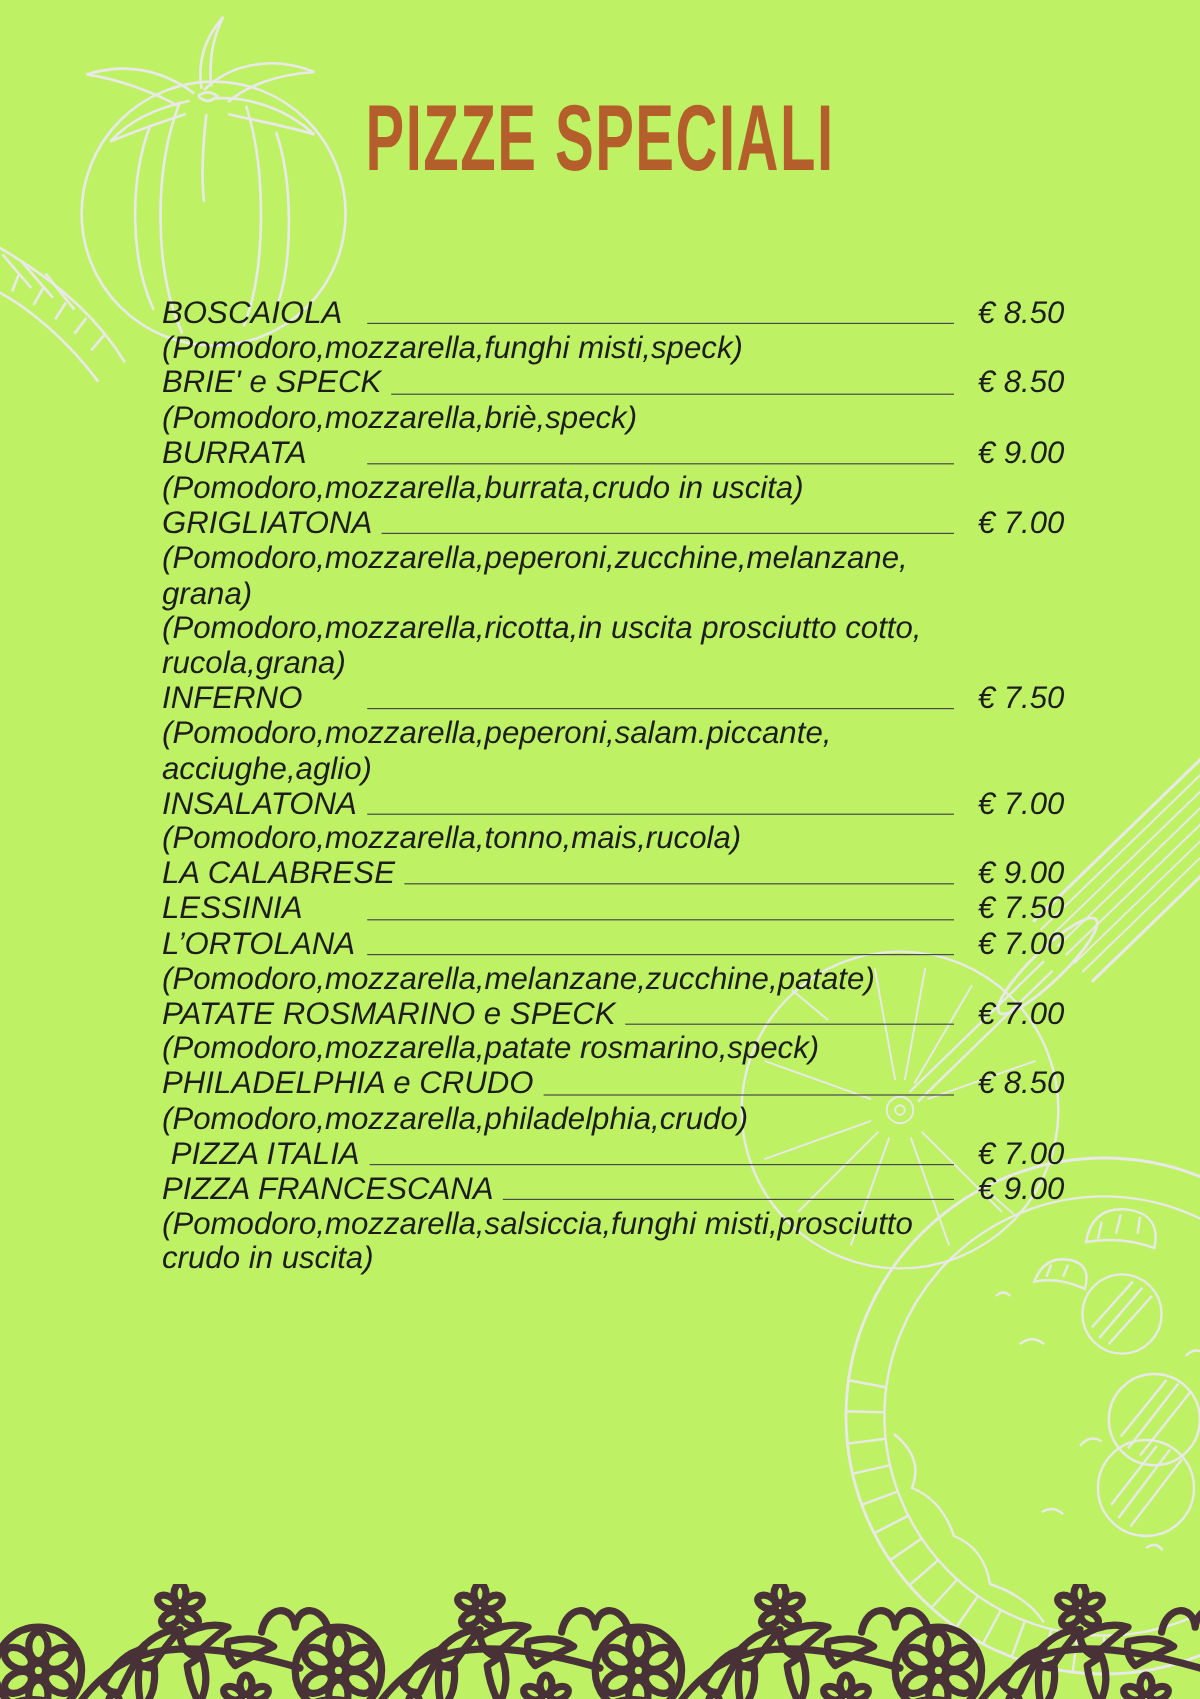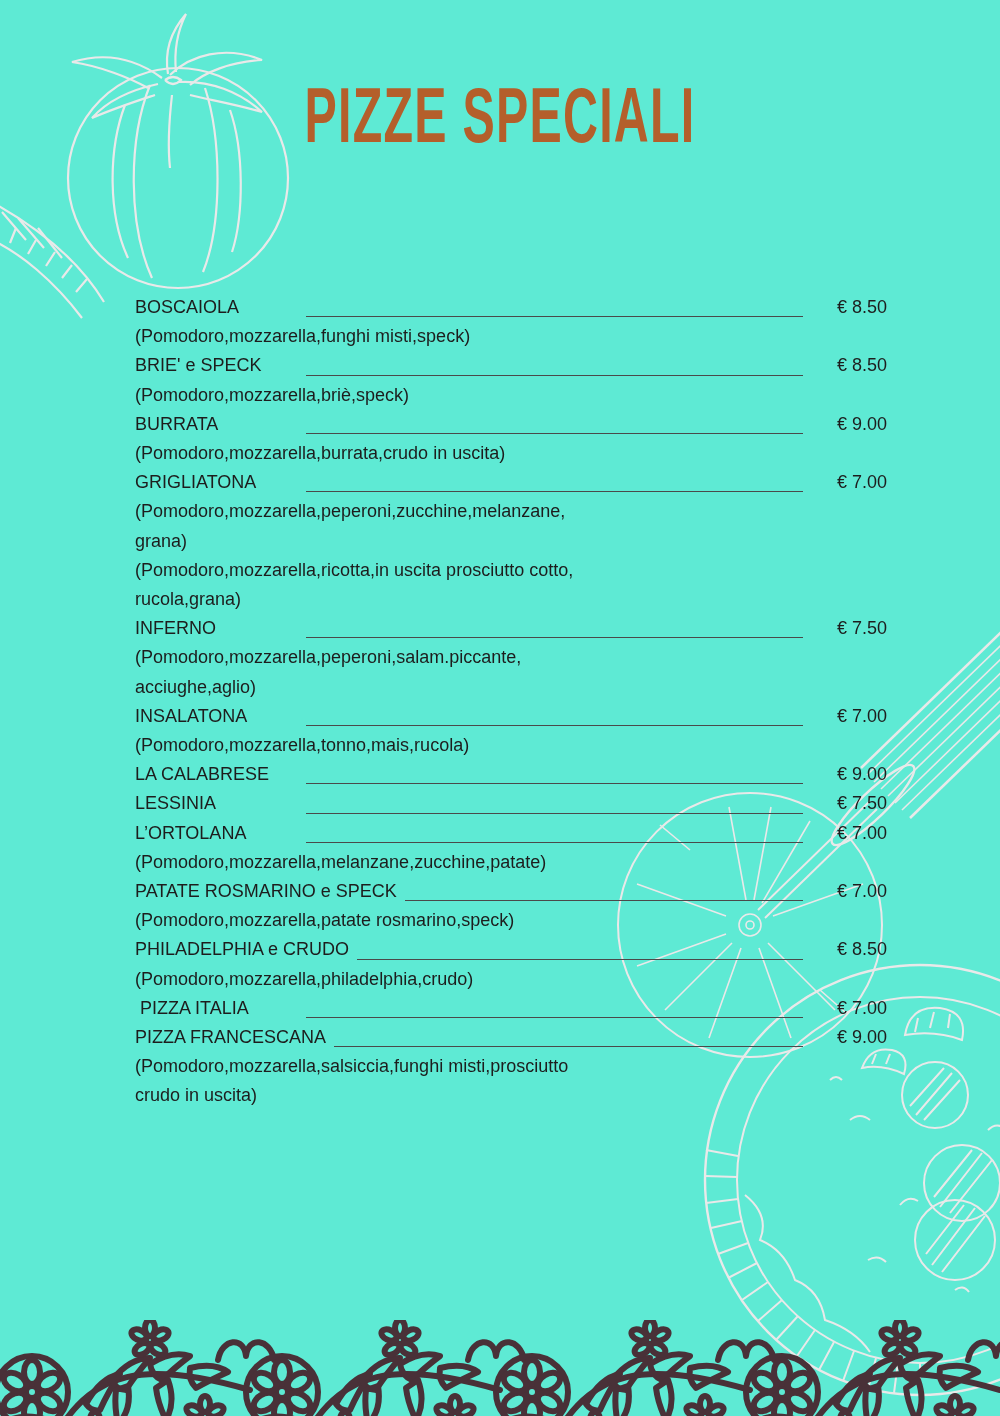--- a/index.html
+++ b/index.html
@@ -1,19 +1,19 @@
 <!DOCTYPE html>
 <html style="--title_accent: #b45f2b; --text: #1d1d1d; --leader_line: #4a4a4a; --sketch: #e9e9e9; --border: #493138;"><head>
 <meta charset="utf-8">
 <style>
   html,body{margin:0;padding:0;background:#fff;}
   .page{
     position:relative;
     width:1000px;height:1416px;
-    background:#5eead4;
+    background:#bef264;
     overflow:hidden;
     font-family:"Liberation Sans",sans-serif;
     color:var(--text,#1d1d1d);
   }
   
   .title{
     position:absolute;
     top:70px;left:0;width:1000px;
     text-align:center;
     font-size:78px;
@@ -21,24 +21,24 @@
     letter-spacing:2px;
     color:var(--title_accent,#b45f2b);
     transform:scaleX(0.62);
     transform-origin:center top;
     white-space:nowrap;
   }
   
   .menu{
     position:absolute;
     left:135px;top:246px;width:752px;
-    font-size:18px;
+    font-style:italic;
+    font-size:26px;
     line-height:29.2px;
     color:var(--text,#1d1d1d);
-    margin-top:47px;
   }
   .row{display:flex;align-items:flex-end;}
   .name{white-space:pre;min-width:163px;}
   .leader{
     flex:1;
     border-bottom:1.4px solid var(--leader_line,#4a4a4a);
     margin:0 20px 5px 8px;
   }
   .price{min-width:64px;text-align:right;white-space:pre;}
   .ingredients{white-space:pre-line;}

